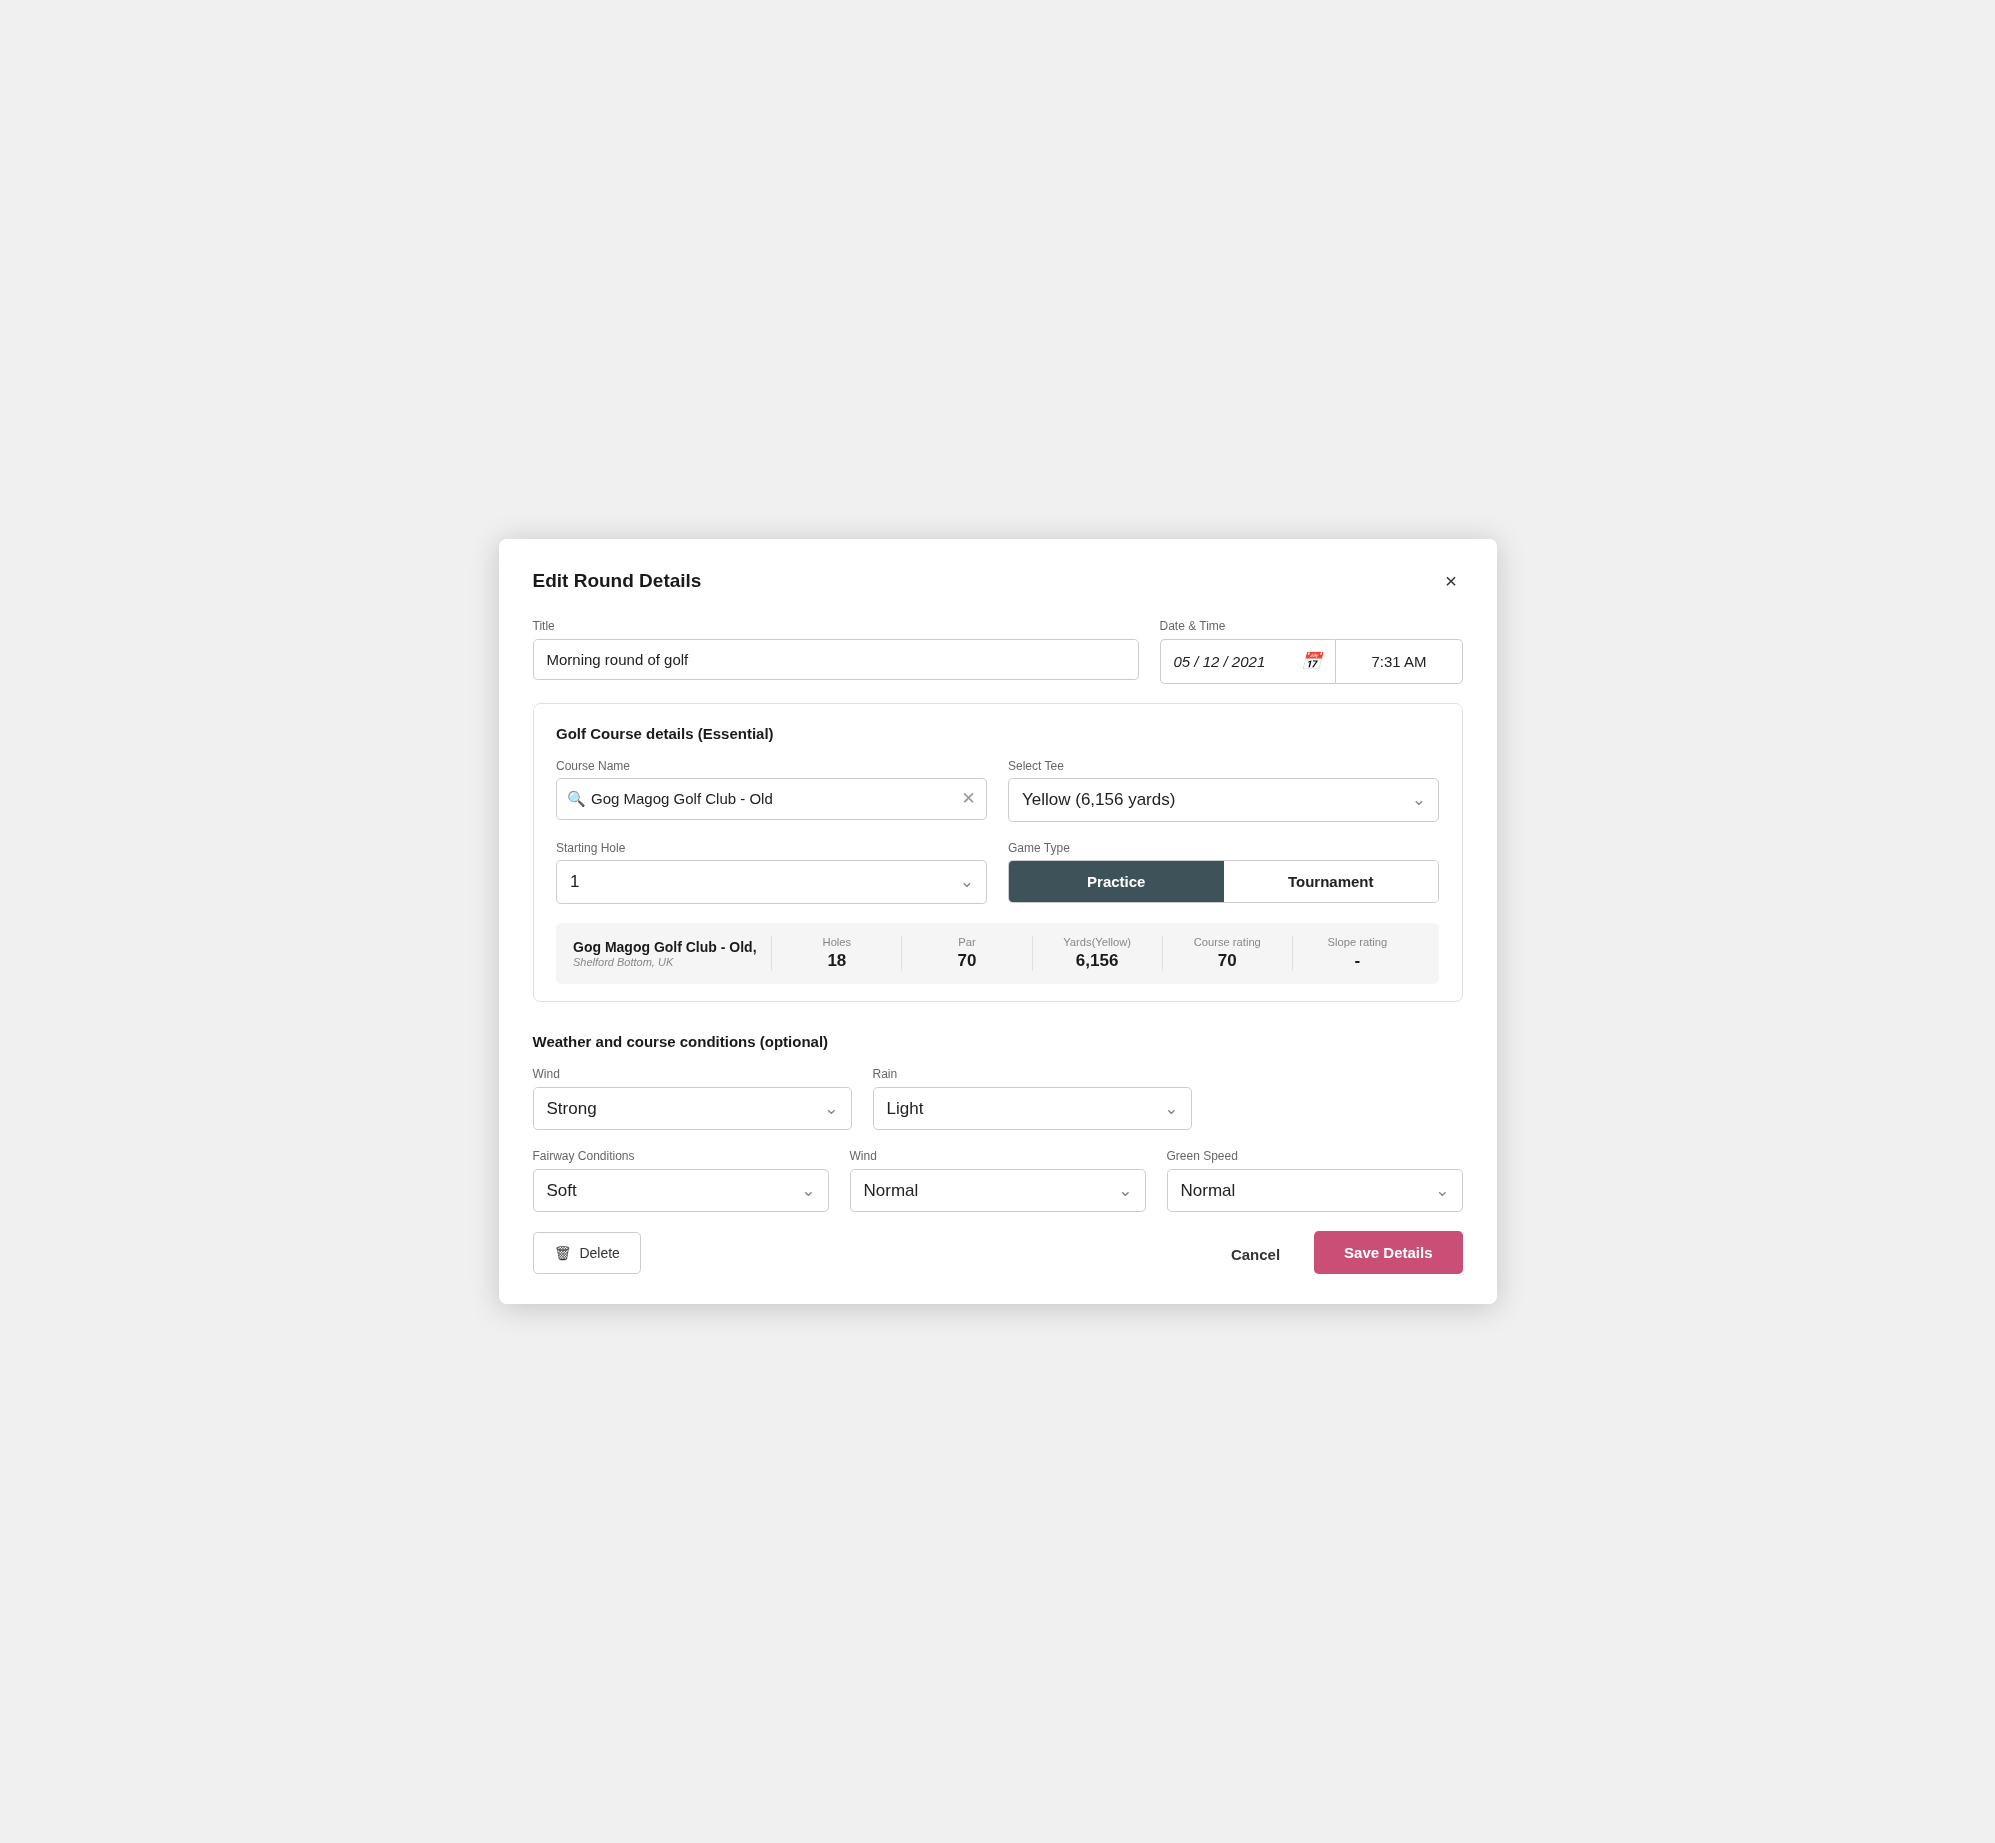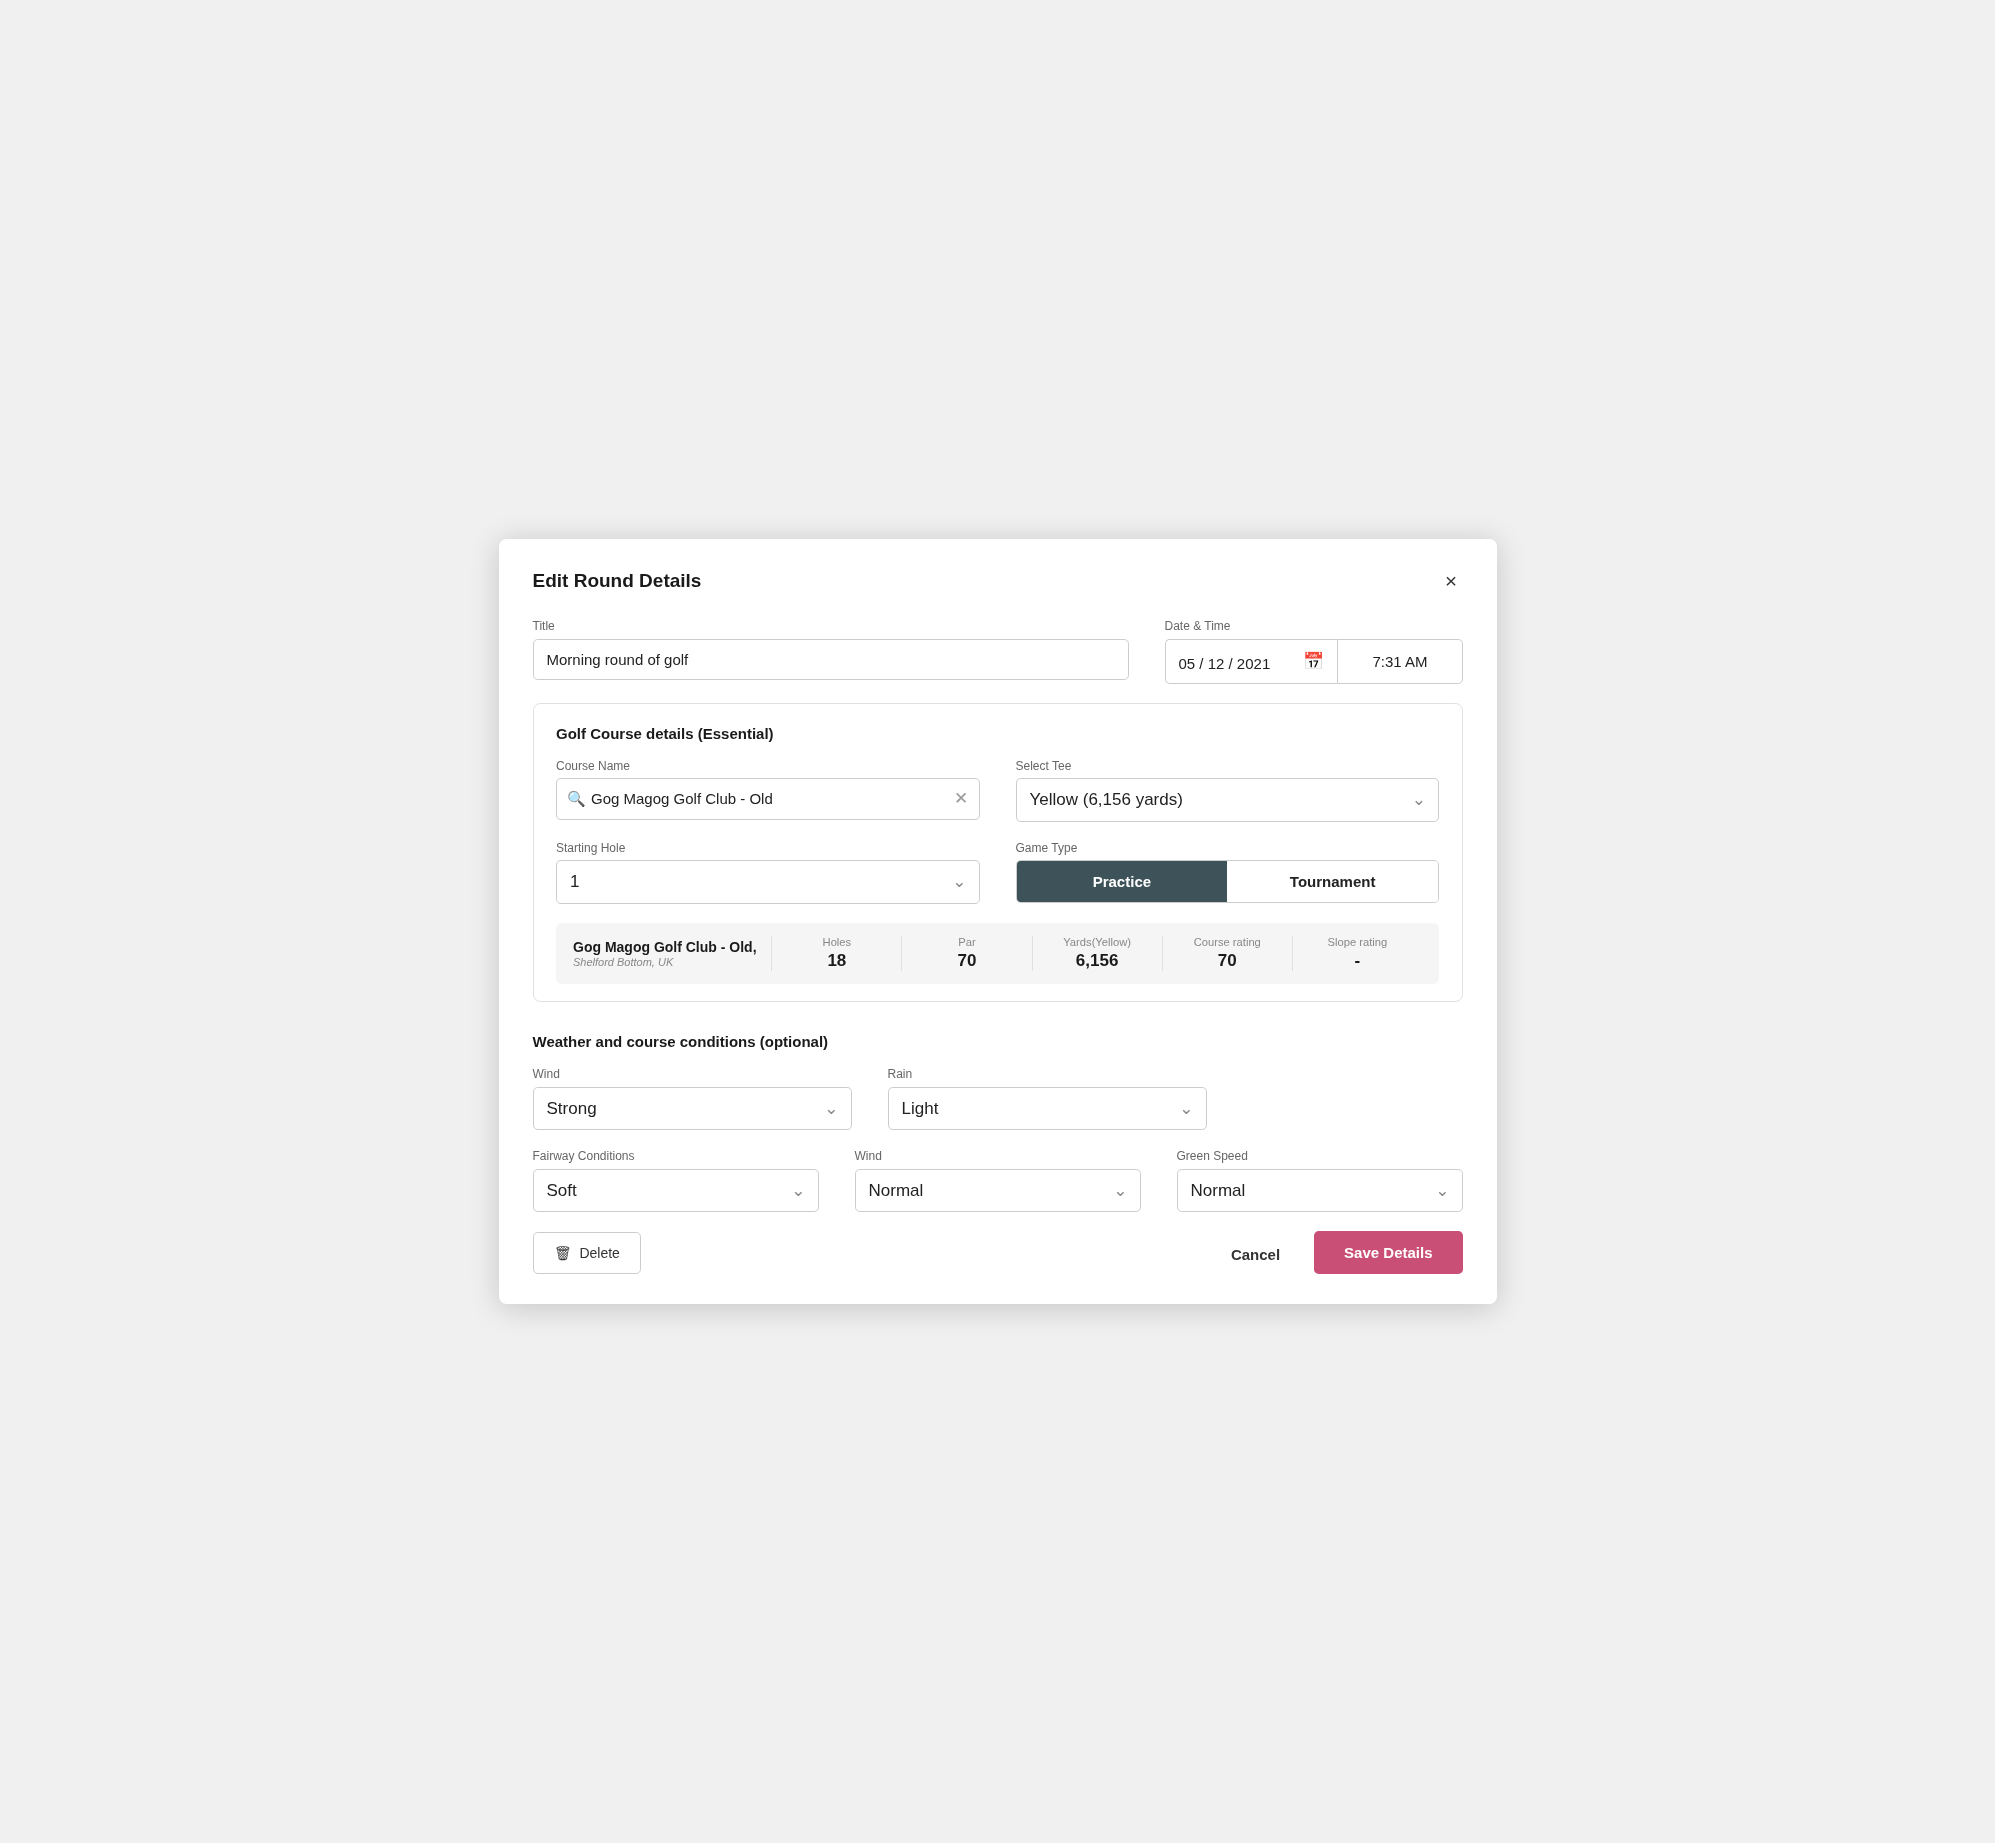--- a/index.html
+++ b/index.html
@@ -35,21 +35,21 @@
       background: none;
       border: none;
       cursor: pointer;
       font-size: 20.6px;
       color: #333;
       line-height: 1;
       padding: 1.9px 5.6px;
     }
     .form-row {
       display: flex;
-      gap: 36px;
+      gap: 21px;
       margin-bottom: 19px;
     }
     .form-group {
       display: flex;
       flex-direction: column;
       gap: 5.6px;
     }
     .form-group.flex-1 { flex: 1; }
     .form-group.flex-2 { flex: 2; }
     label {
@@ -66,30 +66,31 @@
       outline: none;
       background: #fff;
     }
     .date-time-group {
       display: flex;
       gap: 0;
       flex: 1;
     }
     .date-field {
       display: flex;
-      align-items: flex-end;
+      align-items: center;
       border: 1.4px solid #ccc;
       border-radius: 4.7px 0 0 4.7px;
       padding: 11.2px 13px;
       font-size: 15px;
       color: #222;
       background: #fff;
       flex: 1.5;
       gap: 7.5px;
       border-right: none;
+      font-style: italic;
     }
     .date-field .cal-icon {
       color: #aaa;
       font-size: 17px;
       margin-left: auto;
     }
     .time-field {
       display: flex;
       align-items: center;
       border: 1.4px solid #ccc;

